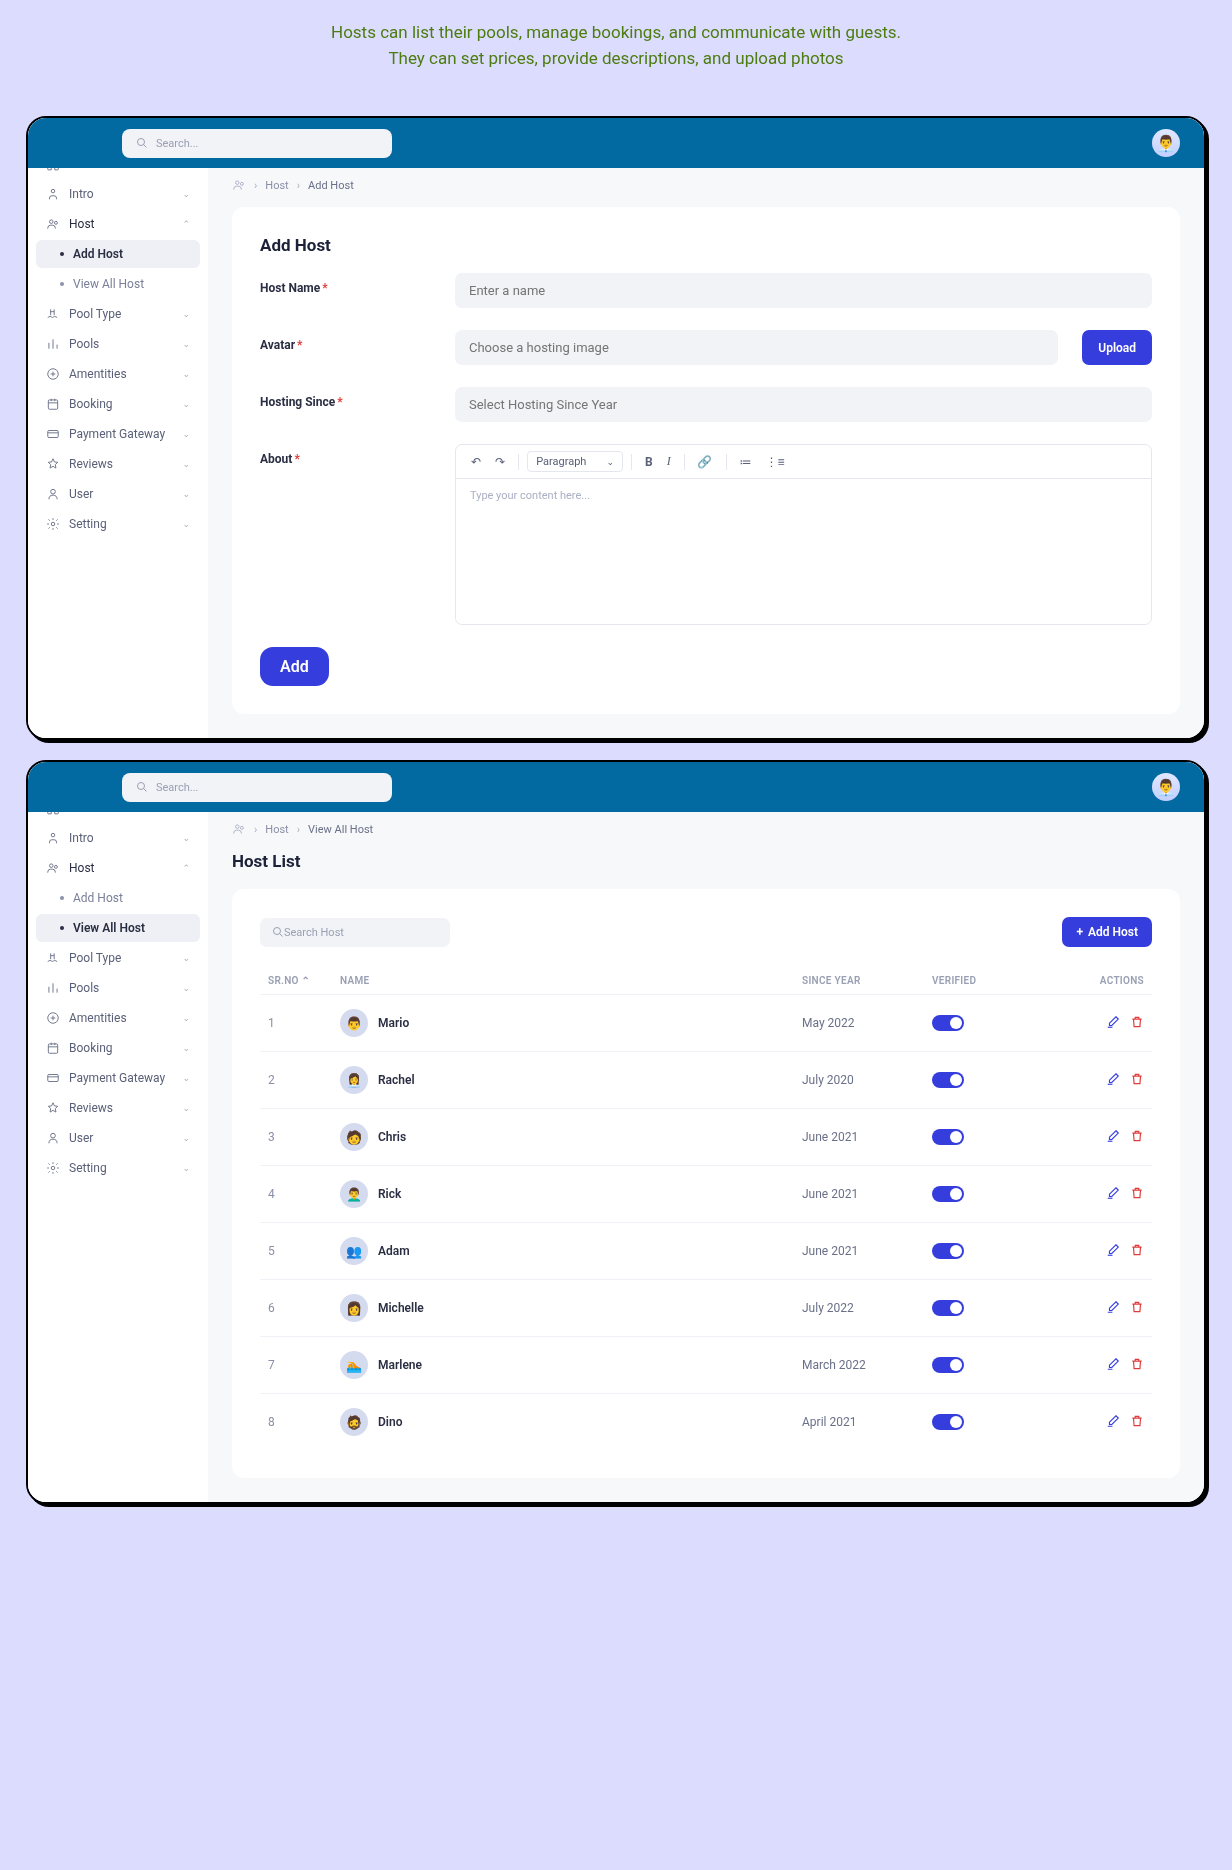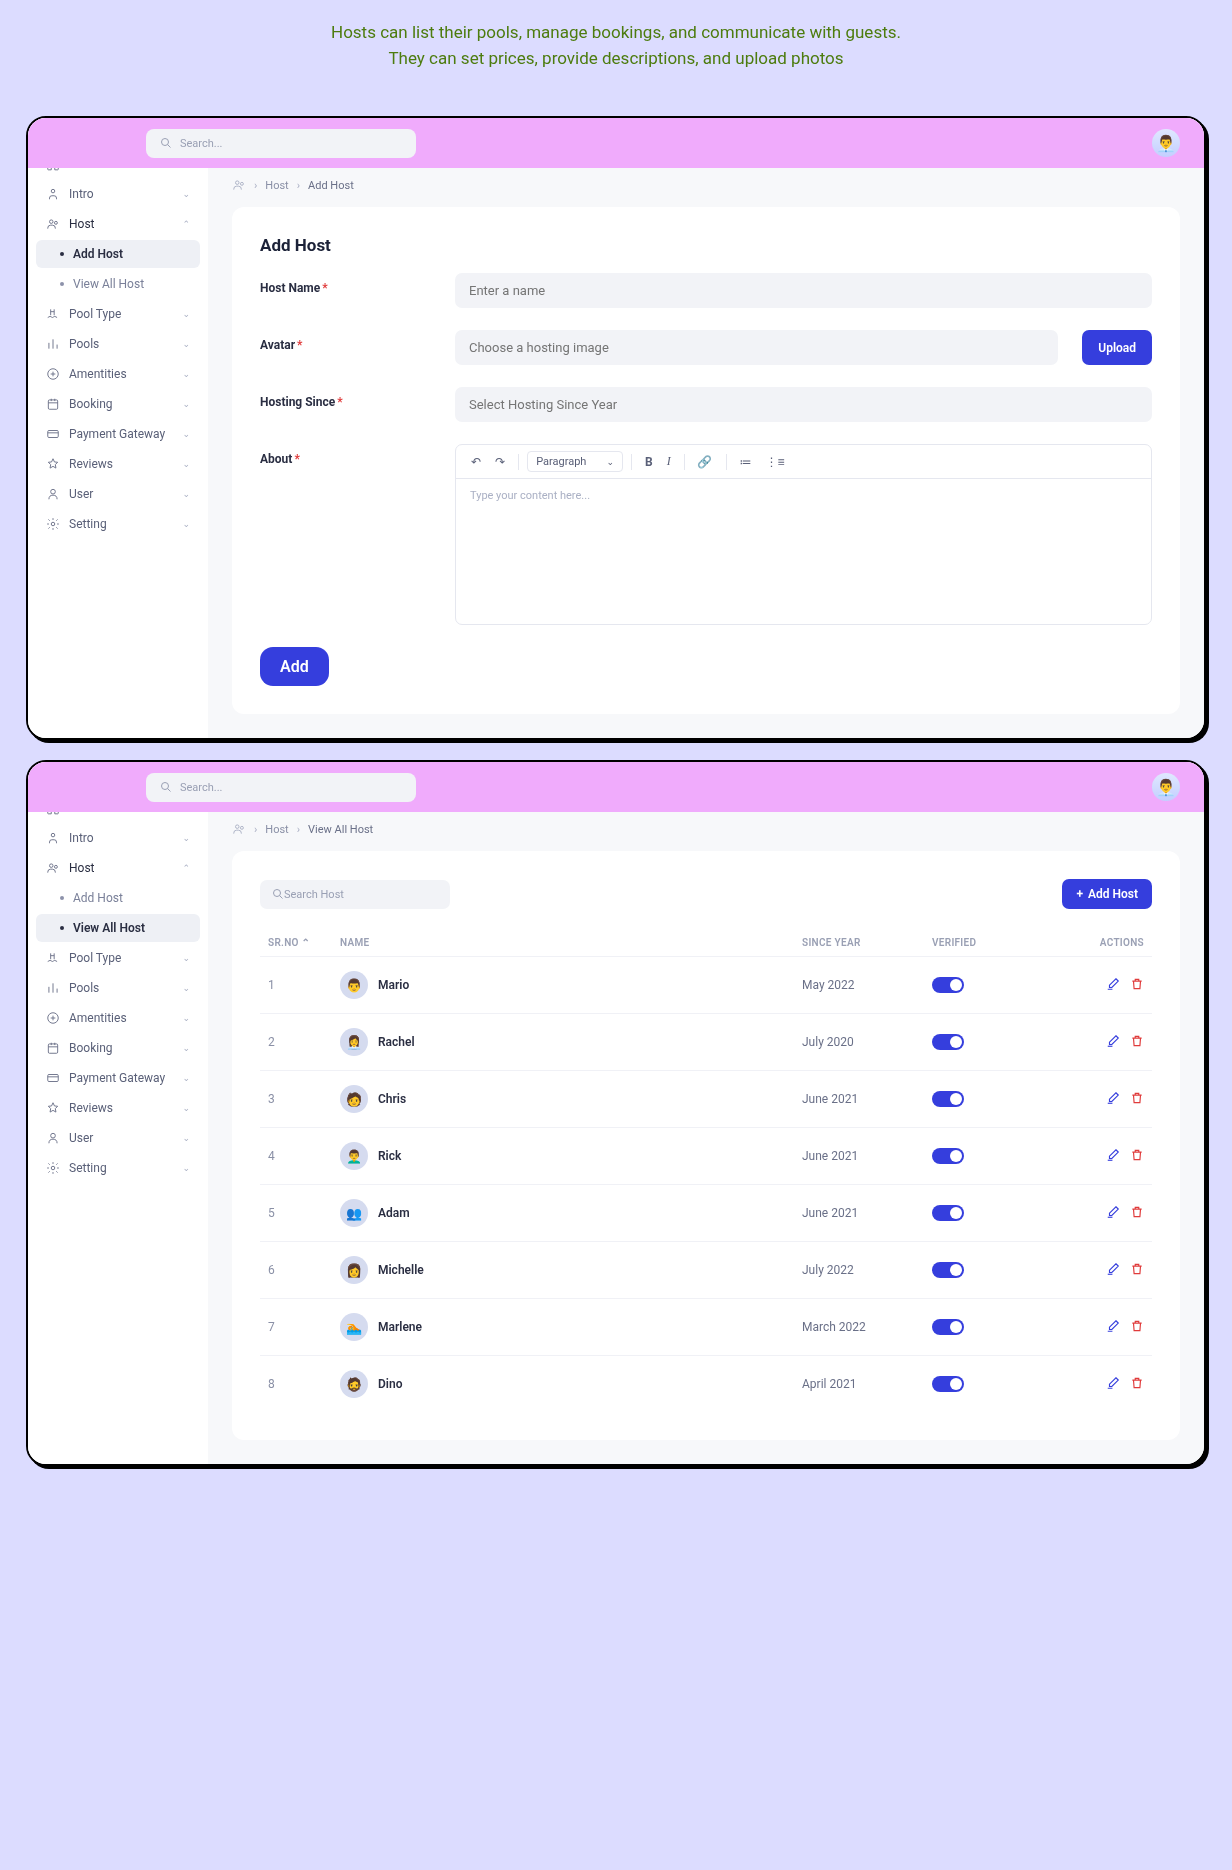--- a/index.html
+++ b/index.html
@@ -2,21 +2,21 @@
 <html><head>
 <meta charset="utf-8">
 <style>
 * { margin:0; padding:0; box-sizing:border-box; font-family:-apple-system,BlinkMacSystemFont,"Segoe UI",Roboto,Arial,sans-serif; }
 body { background:#dcdcff; padding:10px; }
 .hero { text-align:center; padding:10px 0 25px; }
 .hero-badge { display:inline-block; background:#c7ccff; border:2px solid #000; border-radius:12px; padding:10px 32px; font-size:28px; font-weight:700; color:#000; box-shadow:3px 3px 0 #000; margin-bottom:20px; }
 .hero-desc { font-size:17px; color:#4d7c0f; line-height:1.5; }
 .panel { background:#fff; border:2px solid #000; border-radius:20px; margin:20px auto; max-width:1180px; box-shadow:3px 3px 0 #000; overflow:hidden; position:relative; }
 .panel-inner { display:flex; min-height:540px; }
-.topbar { position:absolute; top:0; left:0; right:0; height:50px; display:flex; align-items:center; padding:0 24px 0 118px; background:#f0abfc; z-index:2; }
+.topbar { position:absolute; top:0; left:0; right:0; height:50px; display:flex; align-items:center; padding:0 24px 0 94px; background:#0369a1; z-index:2; }
 .logo { position:absolute; left:16px; top:12px; display:flex; align-items:center; gap:4px; font-weight:700; color:#353edd; font-size:15px; }
 .logo-mark { width:18px; height:18px; }
 .logo-tag { font-size:7px; color:#353edd; font-weight:600; display:block; margin-top:-2px; }
 .emoji-badge { font-size:14px; margin-left:8px; }
 .search-bar { background:#f2f3f7; border-radius:8px; padding:8px 14px; display:flex; align-items:center; gap:8px; flex:0 0 270px; font-size:11px; color:#9aa0b4; }
 .avatar-top { width:28px; height:28px; border-radius:50%; background:linear-gradient(#e0e8ff,#c3cfff); margin-left:auto; display:flex; align-items:center; justify-content:center; font-size:16px; }
 .sidebar { width:180px; flex-shrink:0; padding:32px 8px 20px; background:#fff; }
 .nav-item { display:flex; align-items:center; gap:9px; padding:7px 10px; font-size:12px; color:#5a6078; border-radius:6px; cursor:pointer; margin-bottom:2px; }
 .nav-item.expanded { color:#2a2e42; }
 .nav-item .chev { margin-left:auto; font-size:9px; color:#aab0c4; }
@@ -373,20 +373,21 @@
         <svg width="14" height="14" viewBox="0 0 24 24" fill="none" stroke="#aab0c4" stroke-width="1.6">
             <circle cx="9" cy="8" r="3"></circle>
             <circle cx="17" cy="10" r="2.5"></circle>
             <path d="M3 20v-1a5 5 0 0 1 5-5h3a5 5 0 0 1 5 5v1"></path>
           </svg>
         <span class="sep">›</span>
         <span>Host</span>
         <span class="sep">›</span>
         <span class="crumb-last">View All Host</span>
       </div>
+      <div class="page-title">Host List</div>
       <div class="card">
         <div class="list-head">
           <div class="list-search">
             <svg width="12" height="12" viewBox="0 0 24 24">
                 <circle cx="10" cy="10" r="7" fill="none" stroke="#9aa0b4" stroke-width="2"></circle>
                 <line x1="15" y1="15" x2="21" y2="21" stroke="#9aa0b4" stroke-width="2"></line>
               </svg>
             <span>Search Host</span>
           </div>
           <button class="add-host-btn">

